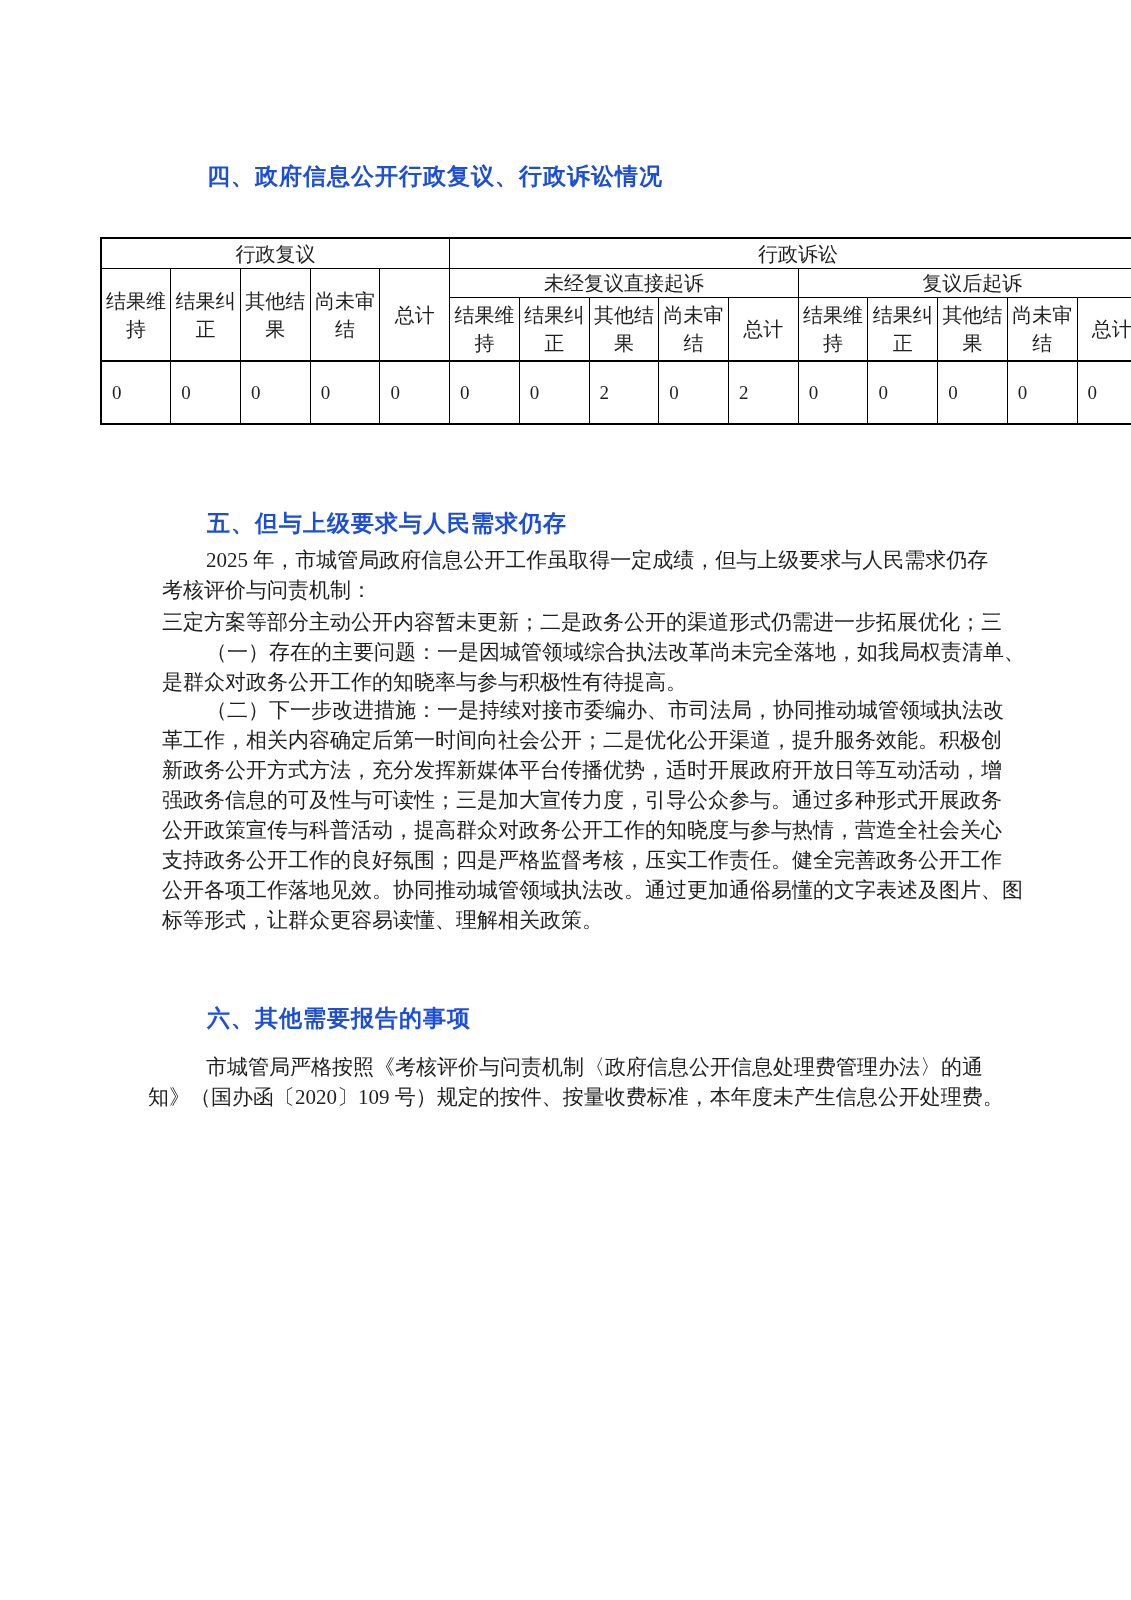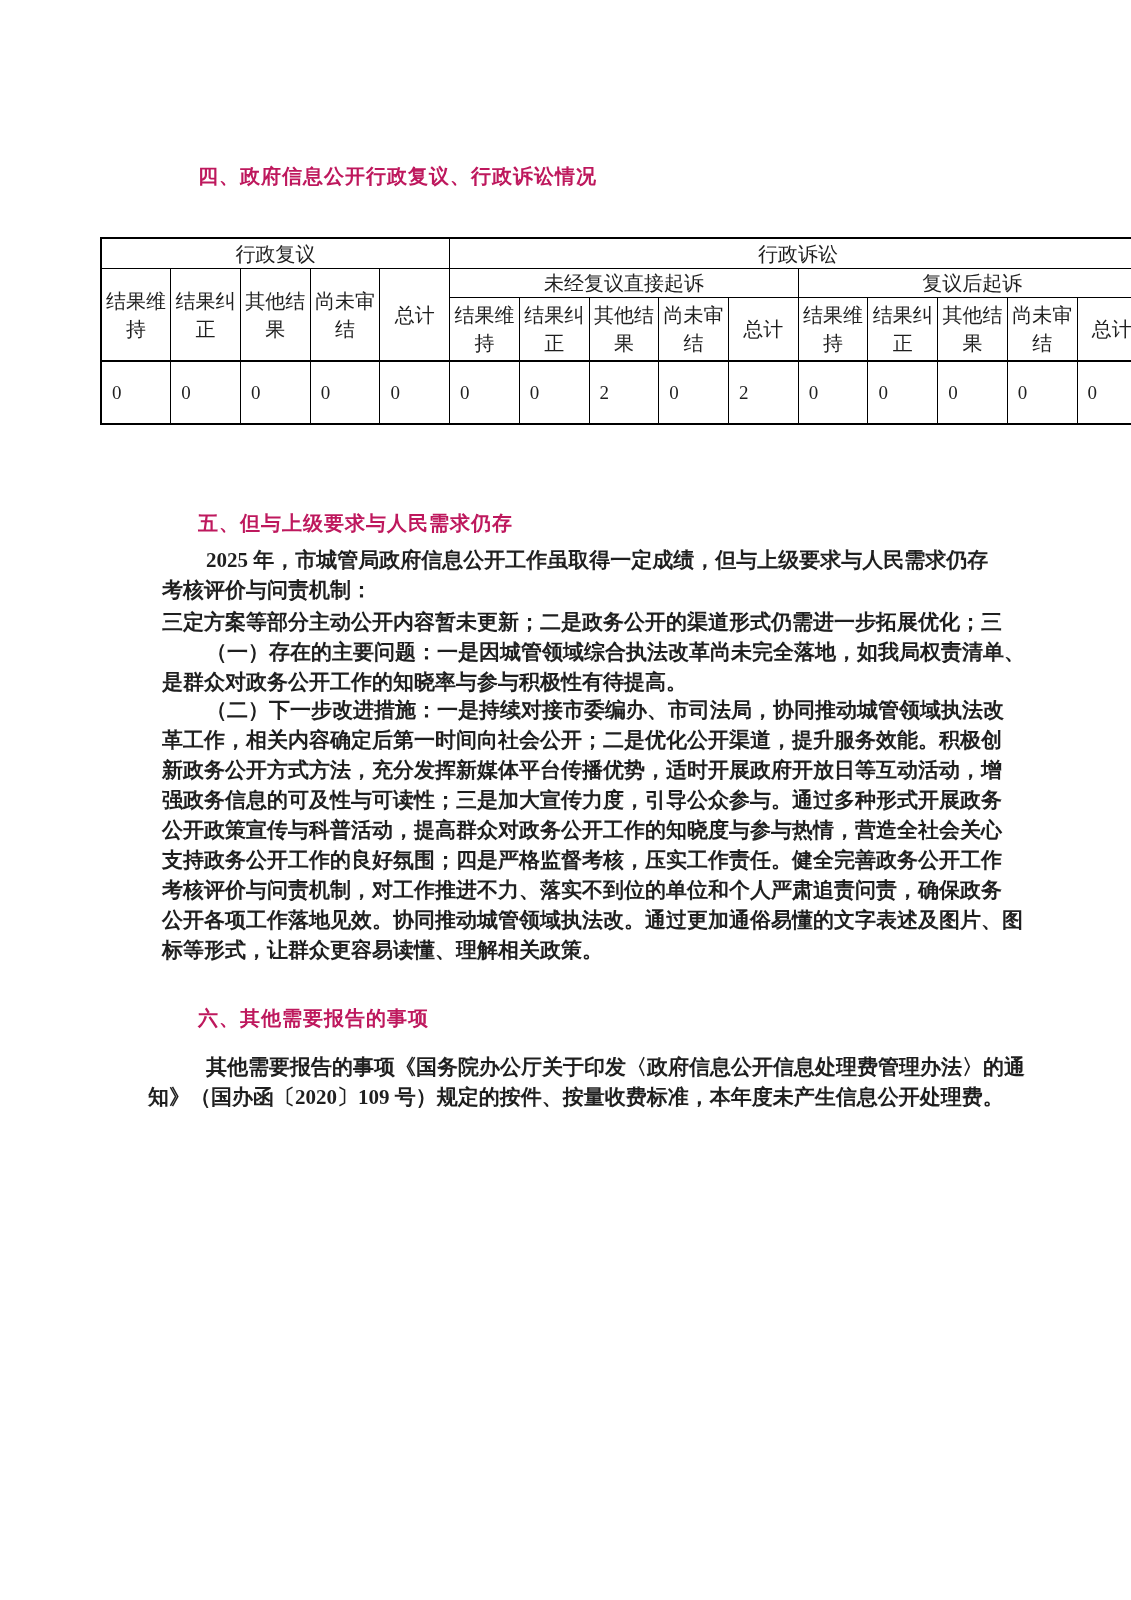--- a/index.html
+++ b/index.html
@@ -8,26 +8,26 @@
     width: 1131px;
     height: 1600px;
     margin: 0 auto;
     background: #ffffff;
     color: #1f1f1f;
     font-family: "Liberation Serif", serif;
     overflow: hidden;
   }
   .heading {
     position: absolute;
-    left: 198px;
+    left: 207px;
     font-family: "Liberation Sans", sans-serif;
     font-weight: bold;
-    font-size: 20px;
+    font-size: 23px;
     line-height: 30px;
-    color: #be185d;
+    color: #1d4ed8;
     letter-spacing: 1px;
     white-space: nowrap;
   }
   #heading-4 { top: 161px; }
   #heading-5 { top: 508px; }
   #heading-6 { top: 1003px; }
 
   
   .table-wrap { position: absolute; left: 100px; top: 237px; width: 928px; }
   table.stats {
@@ -61,21 +61,20 @@
   }
 
   
   .para {
     position: absolute;
     left: 162px;
     width: 806px;
     font-size: 21px;
     line-height: 30px;
     color: #1f1f1f;
-    font-weight: bold;
   }
   #para-intro    { top: 545px; }
   #para-problems { top: 607px; }
   #para-measures { top: 695px; }
   #para-other    { top: 1052px; left: 148px; width: 820px; }
 
   .para .line { text-align: justify; text-align-last: justify; white-space: nowrap; }
   .para .line.last { text-align-last: left; }
   #para-intro    .line.first,
   #para-problems .line.first,
@@ -154,25 +153,24 @@
       <div class="line last">是群众对政务公开工作的知晓率与参与积极性有待提高。</div>
     </div>
 
   <div id="para-measures" class="para">
       <div class="line first">（二）下一步改进措施：一是持续对接市委编办、市司法局，协同推动城管领域执法改</div>
       <div class="line">革工作，相关内容确定后第一时间向社会公开；二是优化公开渠道，提升服务效能。积极创</div>
       <div class="line">新政务公开方式方法，充分发挥新媒体平台传播优势，适时开展政府开放日等互动活动，增</div>
       <div class="line">强政务信息的可及性与可读性；三是加大宣传力度，引导公众参与。通过多种形式开展政务</div>
       <div class="line">公开政策宣传与科普活动，提高群众对政务公开工作的知晓度与参与热情，营造全社会关心</div>
       <div class="line">支持政务公开工作的良好氛围；四是严格监督考核，压实工作责任。健全完善政务公开工作</div>
-      <div class="line">考核评价与问责机制，对工作推进不力、落实不到位的单位和个人严肃追责问责，确保政务</div>
       <div class="line">公开各项工作落地见效。协同推动城管领域执法改。通过更加通俗易懂的文字表述及图片、图</div>
       <div class="line last">标等形式，让群众更容易读懂、理解相关政策。</div>
     </div>
 
   <div id="heading-6" class="heading">六、其他需要报告的事项</div>
 
   <div id="para-other" class="para">
-      <div class="line first">其他需要报告的事项《国务院办公厅关于印发〈政府信息公开信息处理费管理办法〉的通</div>
+      <div class="line first">市城管局严格按照《考核评价与问责机制〈政府信息公开信息处理费管理办法〉的通</div>
       <div class="line last">知》（国办函〔2020〕109 号）规定的按件、按量收费标准，本年度未产生信息公开处理费。</div>
     </div>
 
 </div>
 
 </body></html>

